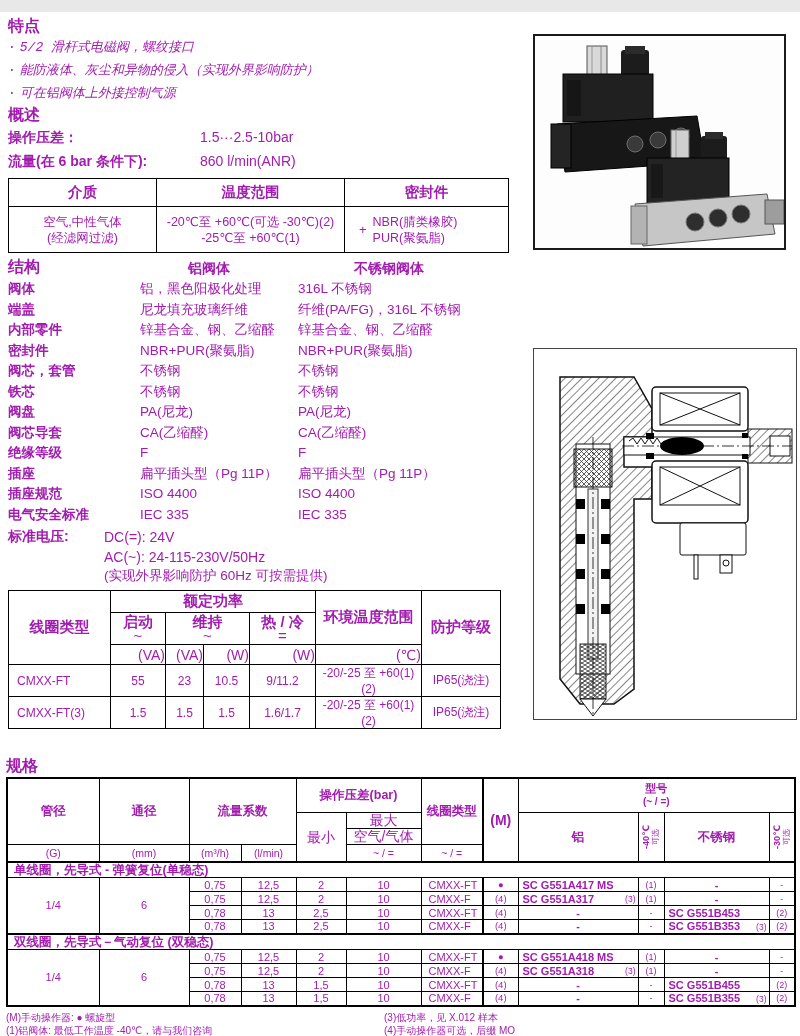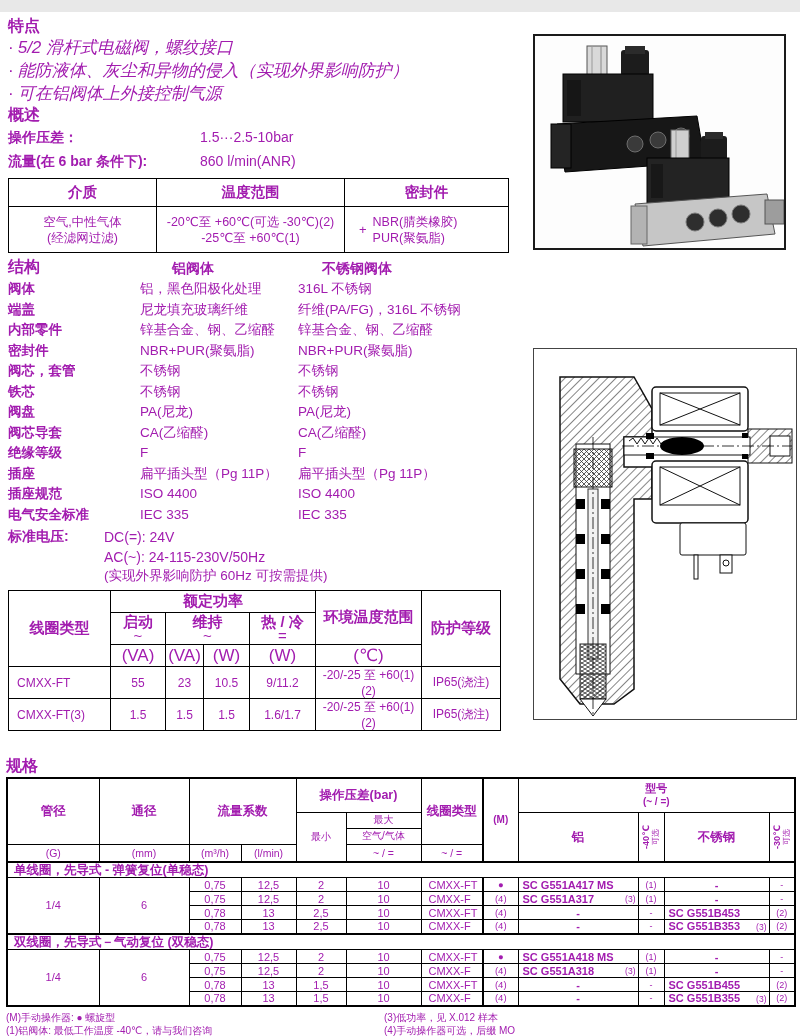--- a/index.html
+++ b/index.html
@@ -5,64 +5,64 @@
   * { margin:0; padding:0; box-sizing:border-box; }
   body { background:#e8e8e8; }
   .doc {
     position:relative; width:800px; height:1036px; background:#ffffff;
     font-family:"Liberation Sans","DejaVu Sans",sans-serif; color:#a21caf;
     overflow:hidden; margin:12px auto;
   }
   .left-col { position:absolute; left:8px; top:4px; width:514px; }
   .sec-title { font-size:16px; font-weight:bold; line-height:20px; }
   
-  .bullets { font-style:italic; font-size:17px; }
+  .bullets { font-style:italic; font-size:13px;font-family:Liberation Mono, monospace; }
   .bullets .bl { line-height:23px; }
   .bullets .dot { font-style:normal; margin-right:4px; }
   
   .kv { display:flex; font-size:14px; line-height:24px; }
   .kv .k { width:192px; font-weight:bold; }
   .kv .v { }
   
   table { border-collapse:collapse; }
   .media-table { margin-top:5px; width:500px; table-layout:fixed; }
   .media-table td { border:1px solid #000; text-align:center; vertical-align:middle; }
   .media-table .hd { font-size:14.5px; font-weight:bold; height:28px; }
   .media-table .bd { height:46px; font-size:12.5px; line-height:16px; }
   .seal-cell { display:flex; align-items:center; justify-content:flex-start; padding-left:14px; text-align:left; }
   .seal-cell .plus { font-size:13px; margin-right:6px; }
   
   .structure { margin-top:4px; font-size:13.5px; }
   .st-row { display:grid; grid-template-columns:132px 158px auto; line-height:20.5px; }
   .st-row .lab { font-weight:bold; }
-  .st-head { display:grid; grid-template-columns:132px 158px auto; line-height:22px; }
+  .st-head { display:grid; grid-template-columns:132px 158px auto; line-height:22px;gap:16px; }
   .st-head .c2 { font-weight:bold; padding-left:32px; font-size:14px; }
   .st-head .c3 { font-weight:bold; padding-left:24px; font-size:14px; }
   
   .electrical { margin-top:2px; }
   .elec-line { display:flex; font-size:14px; }
   .elec-line .k { width:96px; font-weight:bold; line-height:19px; }
   .elec-vals { font-size:14px; }
   .elec-vals div { line-height:20px; }
   .elec-vals .note { font-size:13.5px; line-height:18px; }
   
   .coil-table { margin-top:5px; width:492px; table-layout:fixed; }
   .coil-table td { border:1px solid #000; text-align:center; vertical-align:middle; font-size:12px; }
   .coil-table .b { font-weight:bold; font-size:15px; }
   .coil-table .two-line span { display:block; line-height:14px; }
-  .coil-table .units td, .coil-table td.unit { font-size:17px; height:20px; font-weight:normal; }
+  .coil-table .units td, .coil-table td.unit { font-size:14px; height:20px; font-weight:normal;text-align:right; }
   .coil-table .data td { height:20px; font-size:12px; }
   .coil-table .data .lt { text-align:left; padding-left:8px; }
   .coil-table tr.r2 td { border-top:none; }
   
   .specs { position:absolute; left:6px; top:744px; width:790px; }
   .spec-table { width:788px; table-layout:fixed; margin-top:1px; border:2px solid #000; }
   .spec-table td { border:1px solid #000; text-align:center; vertical-align:middle; font-size:11px; line-height:12px; padding:0; }
   .spec-table .b { font-weight:bold; font-size:12.5px; }
-  .spec-table .hsm { font-size:10px;text-align:center; }
+  .spec-table .hsm { font-size:14px;text-align:center; }
   .spec-table .bl2 { border-left:2px solid #000; }
   .spec-table tr.hr1 td { height:34px; }
   .spec-table tr.hr2 td { height:16px; }
   .spec-table tr.hr3 td { height:16px; }
   .spec-table tr.hr4 td { height:17px; font-size:10.5px; }
   .spec-table .model-head div { line-height:13px; font-weight:bold; }
   .spec-table .model-head .sym { font-size:10px; font-weight:bold; }
   .spec-table tr.section td { border-top:2px solid #000; text-align:left; font-weight:bold; font-size:12.5px; height:16px; padding-left:6px; }
   .spec-table tr.dr td { height:14px; }
   .spec-table td.model { text-align:left; padding-left:4px; font-weight:bold; font-size:11px; position:relative; }

